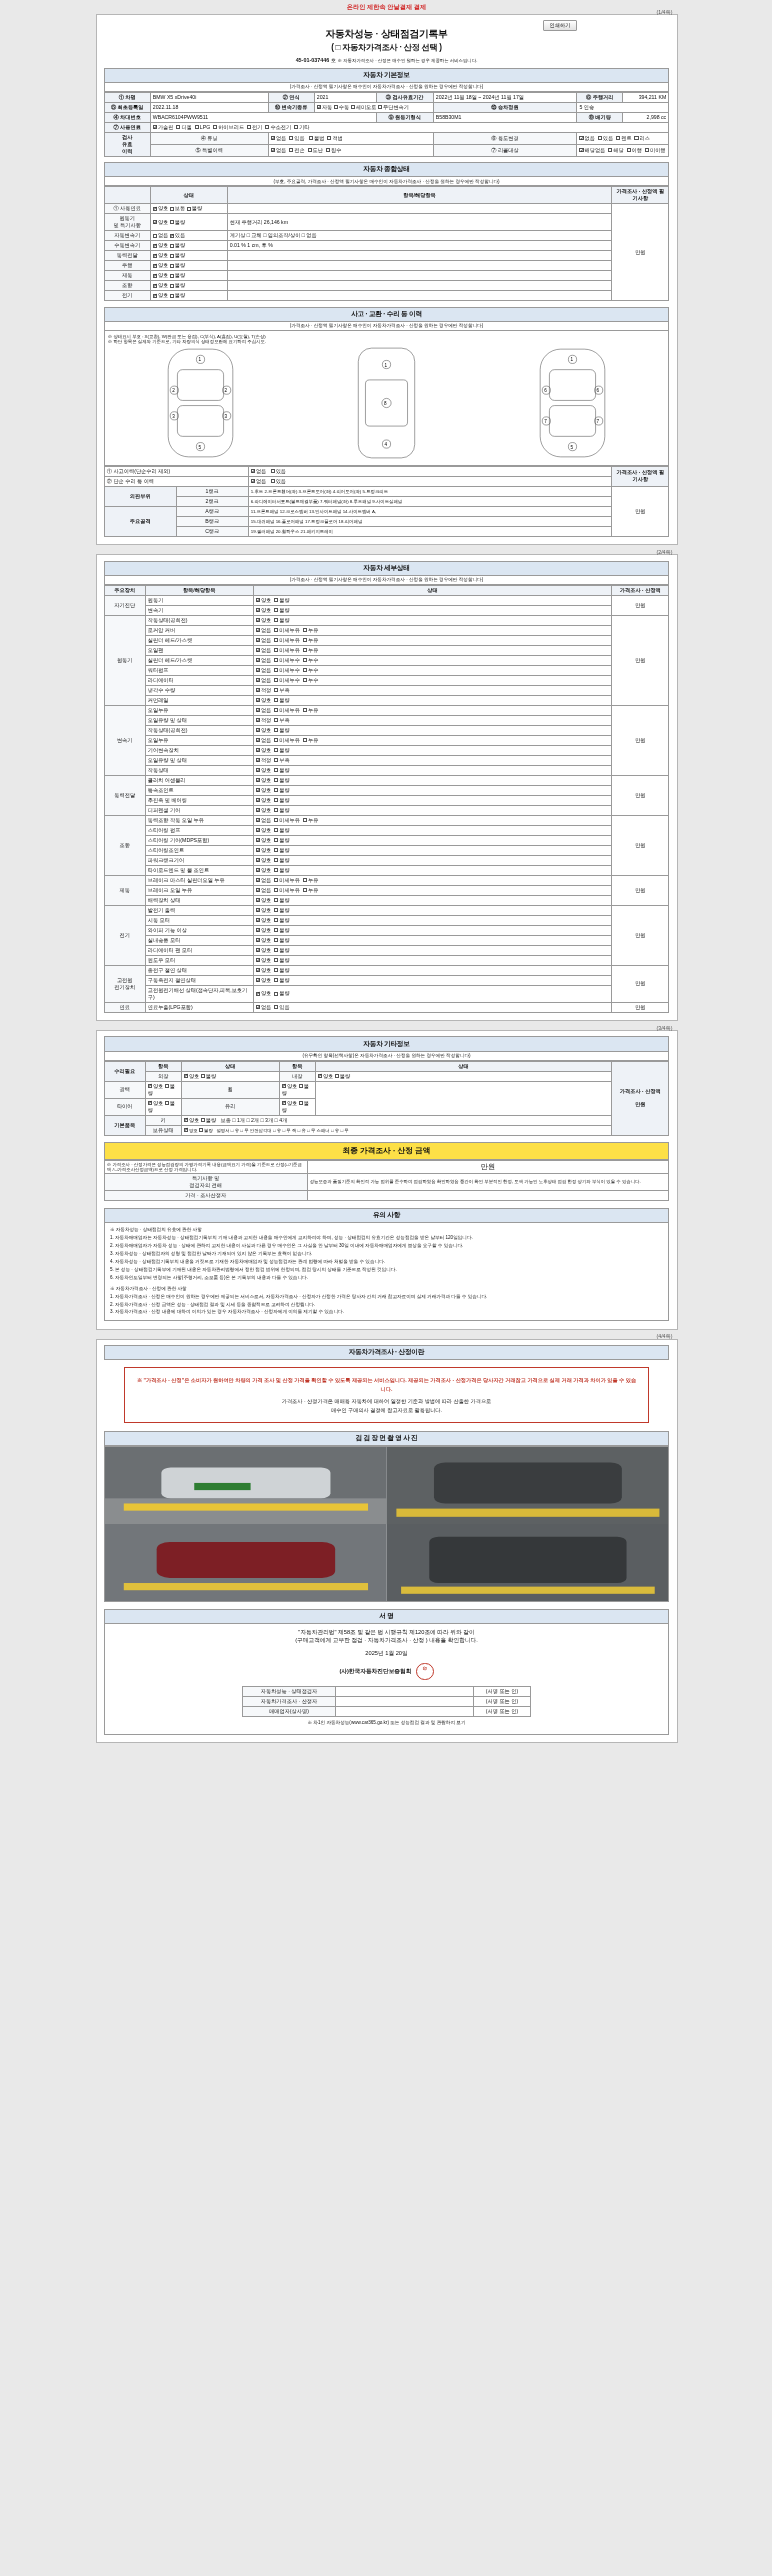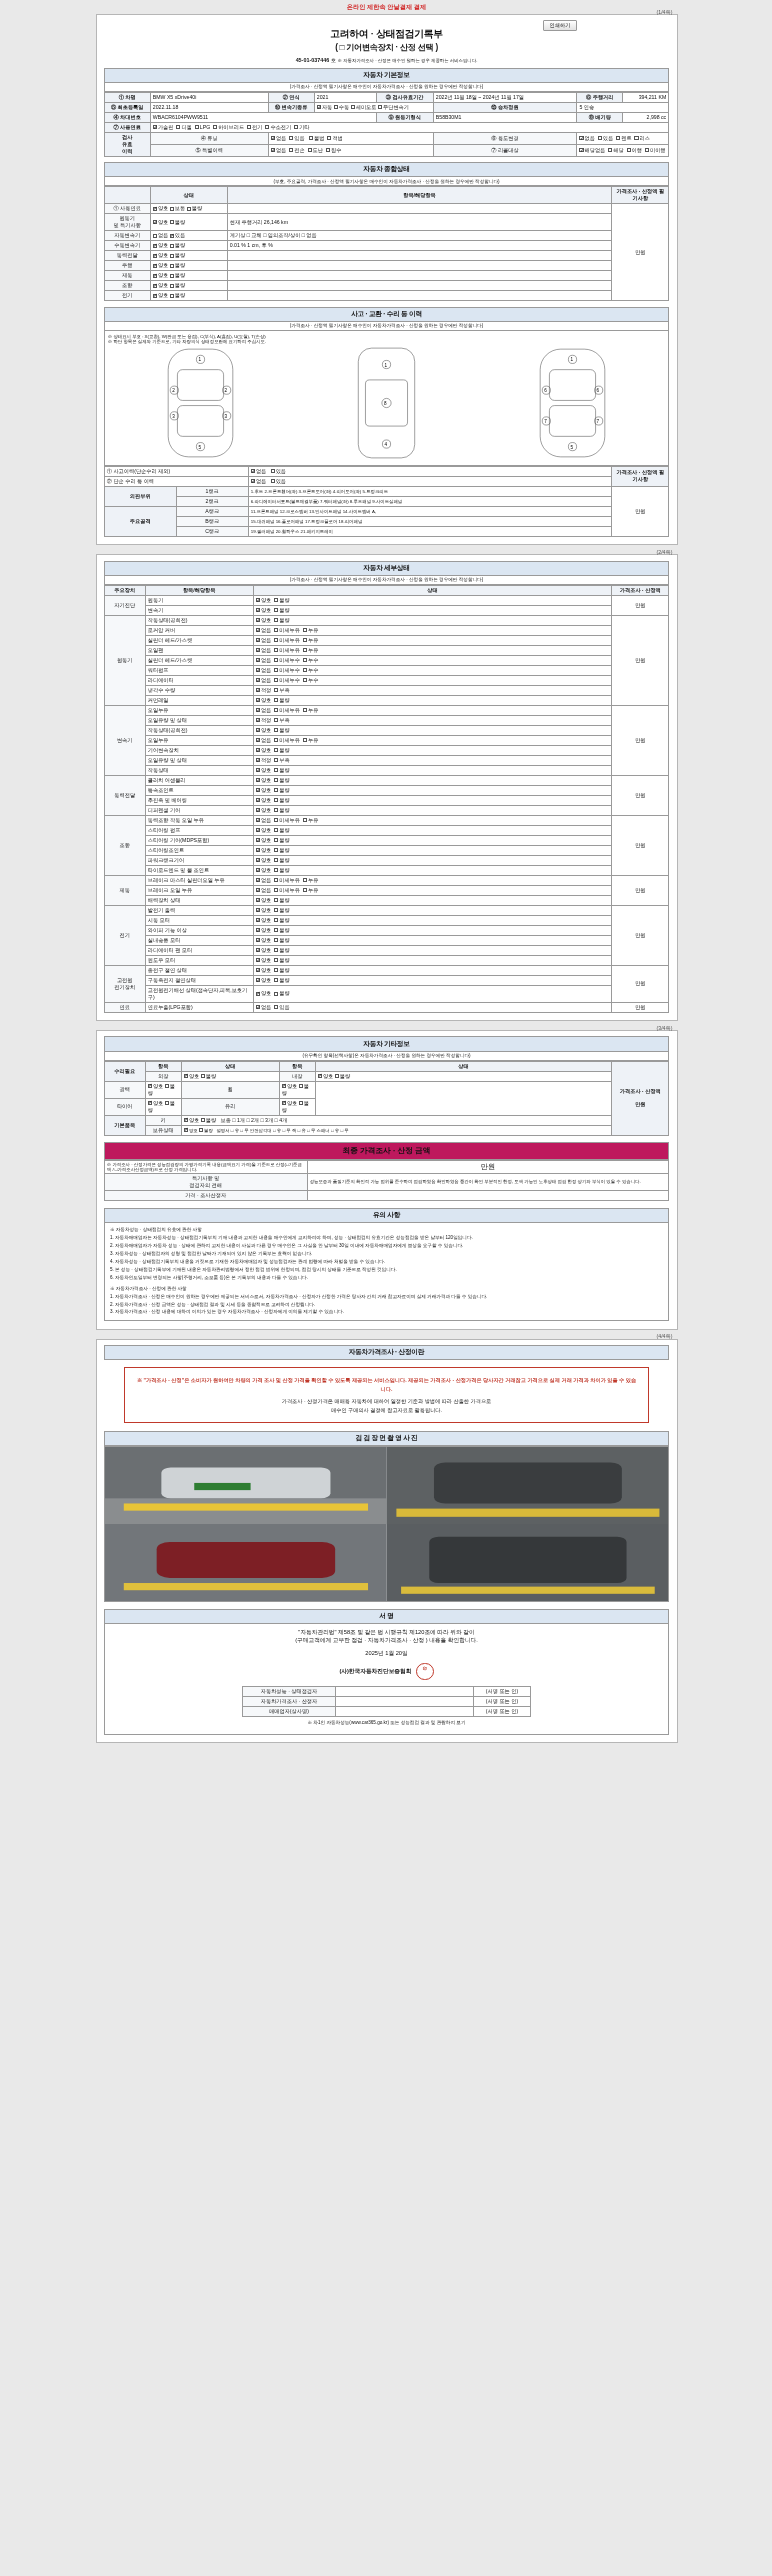--- a/index.html
+++ b/index.html
@@ -38,21 +38,21 @@
   .tiny { font-size:4.4px; }
   .chk { display:inline-block; width:4.1px; height:4.1px; border:0.5px solid #555; margin-right:1px; vertical-align:-0.5px; background:#fff; position:relative;}
   .chk.on:after{ content:"✓"; position:absolute; left:-0.5px; top:-2.6px; font-size:5.2px; color:#111;}
   .car-diagram { border:0.5px solid #9a9a9a; border-top:none; padding:3.1px; }
   .car-grid { display:flex; justify-content:space-around; align-items:center; }
   .car-grid svg { display:block; }
   .note-list { font-size:4.6px; line-height:1.5; padding:3.1px 5.2px; }
   .note-list p { margin:1px 0; }
   .sign-area { text-align:center; padding:5.2px; font-size:5.7px; }
   .photo-box { border:0.5px solid #9a9a9a; margin:0; padding:0; overflow:hidden; }
-  .price-title { background:#be185d; text-align:center; font-weight:bold; font-size:7.7px; padding:3.1px; border:0.5px solid #9a9a9a; }
+  .price-title { background:#fde047; text-align:center; font-weight:bold; font-size:7.7px; padding:3.1px; border:0.5px solid #9a9a9a; }
   .warnbox { border:1px solid #c0392b; margin:7.2px 20.6px; padding:7.2px 9.3px; font-size:5.2px; line-height:1.7; text-align:center; }
   .warnbox .hl { color:#c0392b; font-weight:bold; }
   .stamp {
     display:inline-block; width:17.5px; height:17.5px; border:1px solid #c0392b; border-radius:50%;
     color:#c0392b; font-size:4.1px; line-height:1.1; text-align:center; padding-top:3.1px; vertical-align:middle; margin-left:3.1px;
   }
   .foot { text-align:center; font-size:4.6px; padding:3.1px; }
 </style>
 </head>
 <body>
@@ -60,22 +60,22 @@
 <div class="topbar">
   <span>온라인 제한속 안날결재 결제</span>
 </div>
 
 <div class="page">
   <div class="pageno">(1/4쪽)</div>
   <div class="printbtn-wrap">
     <button class="printbtn">인쇄하기</button>
   </div>
 
-  <h1 class="doc-title">고려하여 · 상태점검기록부</h1>
-  <h2 class="doc-sub">( □ 기어변속장치 · 산정 선택 )</h2>
+  <h1 class="doc-title">자동차성능 · 상태점검기록부</h1>
+  <h2 class="doc-sub">( □ 자동차가격조사 · 산정 선택 )</h2>
   <div class="docno">
     <span></span>
     <b>45-01-037446</b>
     <span>호</span>
     <span class="tiny">※ 자동차가격조사 · 산정은 매수인 원하는 경우 제공하는 서비스입니다.</span>
   </div>
 
   <div class="sec-title">자동차 기본정보</div>
   <div class="sec-note">(가격조사 · 산정액 필기사항은 매수인이 자동차가격조사 · 산정을 원하는 경우에만 작성합니다)</div>
   <table>

